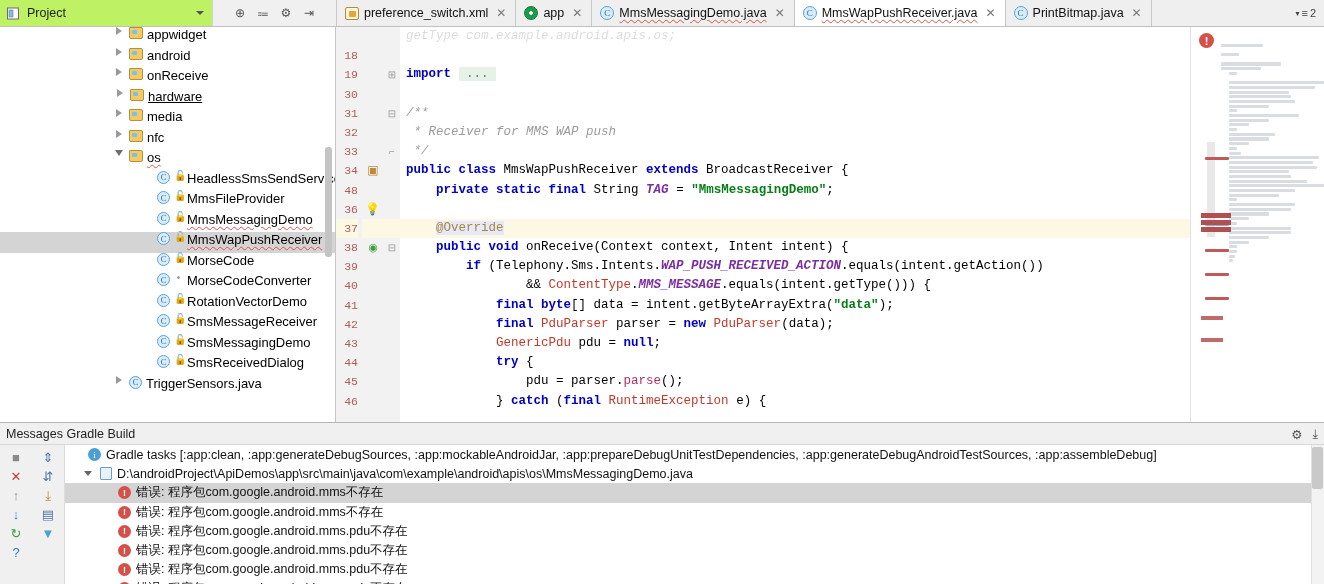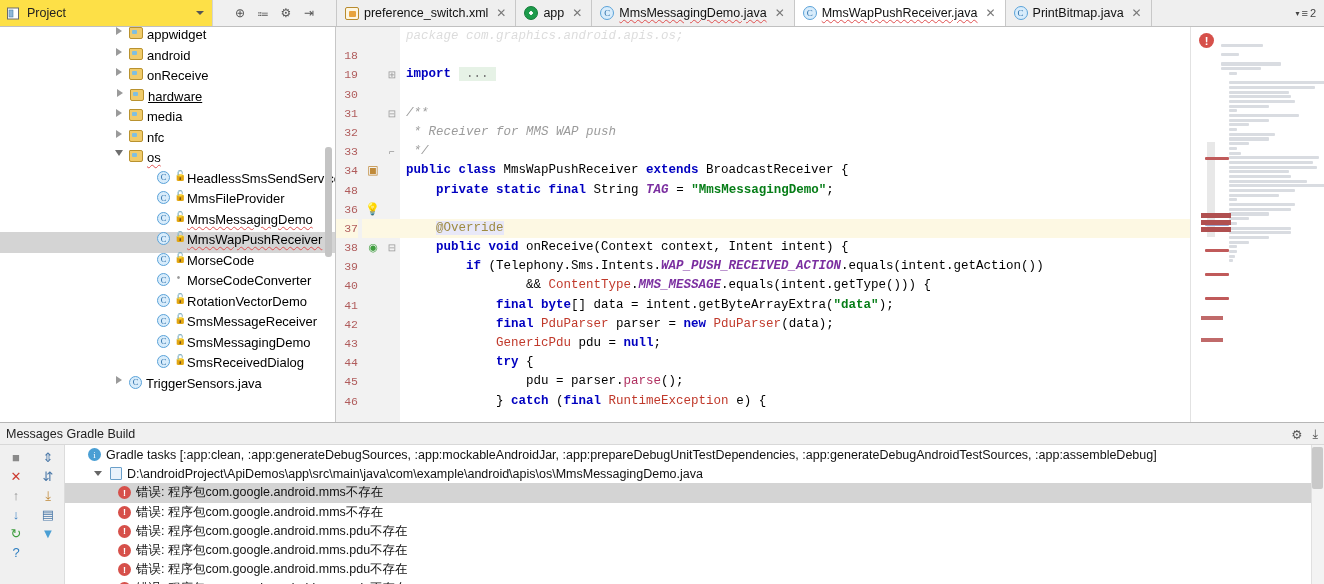--- a/index.html
+++ b/index.html
@@ -12,21 +12,21 @@
     background:#f0f0f0;
     overflow:hidden;
     position:relative;
   }
   .ide { width:1324px; height:584px; position:relative; display:flex; flex-direction:column; }
 
   
   .topbar { height:27px; display:flex; align-items:stretch; background:#f0f0f0;
             border-bottom:1px solid #c0c0c0; flex:0 0 27px; }
   .proj-header { width:212px; display:flex; align-items:center; gap:6px; padding:0 6px;
-                 background:#fde047; position:relative; }
+                 background:#bef264; position:relative; }
   .proj-header .ph-ico { width:15px; height:15px; position:relative; flex:0 0 15px; }
   .proj-title { font-size:12.5px; color:#222; }
   .caret-dn { position:absolute; right:8px; top:11px; width:0;height:0;
               border-left:4px solid transparent;border-right:4px solid transparent;
               border-top:4px solid #555; }
   .proj-tools { width:124px; display:flex; align-items:center; justify-content:center;
                 gap:3px; border-left:1px solid #d3d3d3; }
   .ptool { width:20px; height:18px; display:flex; align-items:center; justify-content:center;
            color:#555; }
 
@@ -132,21 +132,21 @@
   .mrow.sel { background:#d4d4d4; }
   .mrow .mtri { width:14px;flex:0 0 14px;display:flex;align-items:center;justify-content:center; }
   .ic-info { width:13px;height:13px;border-radius:50%;background:#4a9fd4;color:#fff;
              font-size:9px;display:flex;align-items:center;justify-content:center;
              font-family:"Liberation Serif",serif; flex:0 0 13px;}
   .ic-file { width:12px;height:13px;background:#e9f2fb;border:1px solid #6a9fc9;
              border-radius:1px;flex:0 0 12px; }
   .ic-err { width:13px;height:13px;border-radius:50%;background:#d6504a;color:#fff;
             font-size:9px;font-weight:bold;display:flex;align-items:center;
             justify-content:center;flex:0 0 13px; }
-  .indent1 { padding-left:26px; }
+  .indent1 { padding-left:16px; }
   .indent2 { padding-left:34px; }
   .msgs-vscroll { position:absolute; right:0; top:0; bottom:0; width:13px; background:#f3f3f3;
                   border-left:1px solid #e0e0e0; }
   .msgs-vthumb { position:absolute; right:1px; top:2px; width:11px; height:42px;
                  background:#c9c9c9; border-radius:2px; }
 </style>
 </head>
 <body>
 
 <div class="ide">
@@ -393,21 +393,21 @@
           <div class="ln" style="text-align: center; color: rgb(154, 154, 154); font-size: 10px;"></div>
           <div class="ln" style="text-align: center; color: rgb(154, 154, 154); font-size: 10px;"></div>
           <div class="ln" style="text-align: center; color: rgb(154, 154, 154); font-size: 10px;"></div>
           <div class="ln" style="text-align: center; color: rgb(154, 154, 154); font-size: 10px;"></div>
           <div class="ln" style="text-align: center; color: rgb(154, 154, 154); font-size: 10px;"></div>
           <div class="ln" style="text-align: center; color: rgb(154, 154, 154); font-size: 10px;"></div>
           <div class="ln" style="text-align: center; color: rgb(154, 154, 154); font-size: 10px;"></div>
           <div class="ln" style="text-align: center; color: rgb(154, 154, 154); font-size: 10px;"></div>
         </div>
       <div class="codearea" id="code-host">
-          <div class="ln" style="padding-left: 6px;"><span class="cmt" style="opacity:.35">package com.graphics.android.apis.os;</span></div>
+          <div class="ln" style="padding-left: 6px;"><span class="cmt" style="opacity:.35">getType com.example.android.apis.os;</span></div>
           <div class="ln" style="padding-left: 6px;"></div>
           <div class="ln" style="padding-left: 6px;"><span class="kw">import</span> <span class="folded"> ... </span></div>
           <div class="ln" style="padding-left: 6px;"></div>
           <div class="ln" style="padding-left: 6px;"><span class="cmt">/**</span></div>
           <div class="ln" style="padding-left: 6px;"><span class="cmt"> * Receiver for MMS WAP push</span></div>
           <div class="ln" style="padding-left: 6px;"><span class="cmt"> */</span></div>
           <div class="ln" style="padding-left: 6px;"><span class="kw">public</span> <span class="kw">class</span> MmsWapPushReceiver <span class="kw">extends</span> BroadcastReceiver {</div>
           <div class="ln" style="padding-left: 6px;">    <span class="kw">private</span> <span class="kw">static</span> <span class="kw">final</span> String <span class="cst">TAG</span> = <span class="str">"MmsMessagingDemo"</span>;</div>
           <div class="ln" style="padding-left: 6px;"></div>
           <div class="ln hl" style="padding-left: 6px;">    <span class="ann">@Override</span></div>

